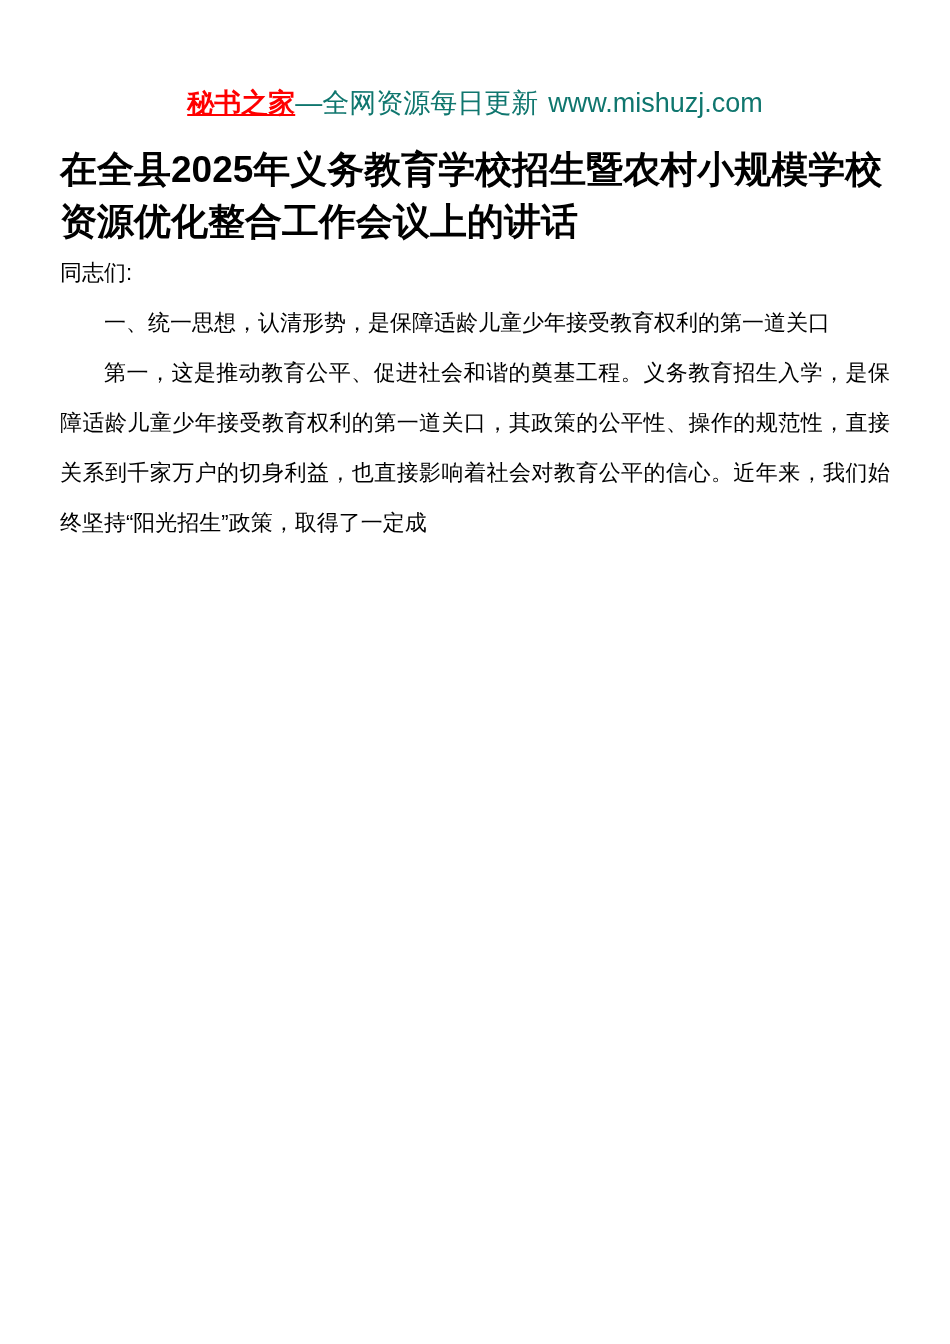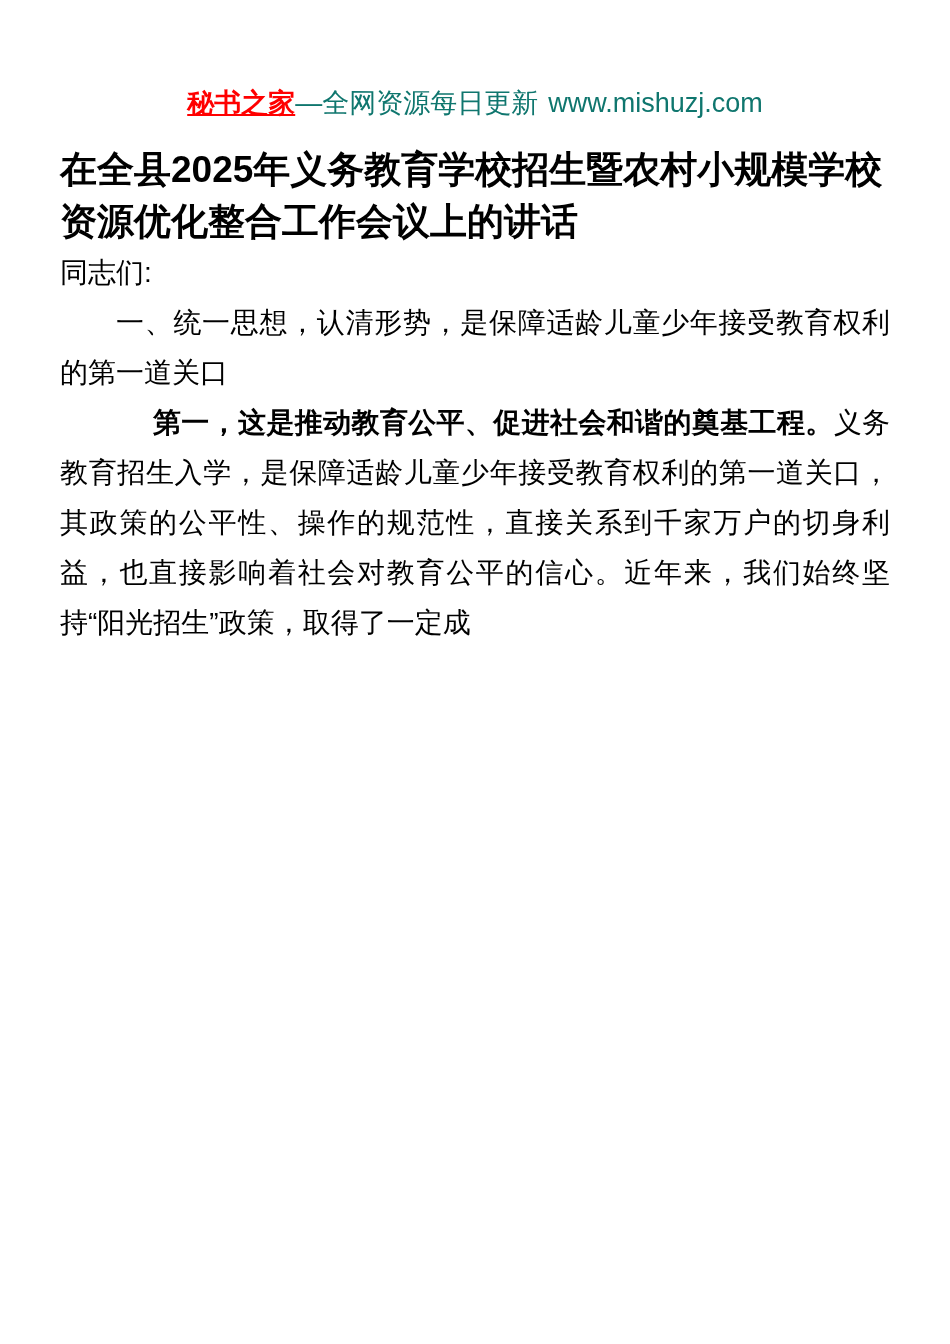--- a/index.html
+++ b/index.html
@@ -25,28 +25,28 @@
     width: 830px;
     margin: 26px auto 0 auto;
     font-size: 37px;
     line-height: 52px;
     font-weight: bold;
     text-align: left;
   }
   .doc-body {
     width: 830px;
     margin: 0 auto;
-    font-size: 28px;
+    font-size: 22px;
     line-height: 50px;
     text-align: justify;
     text-justify: inter-ideograph;
   }
   .doc-body p { margin: 0; padding: 0; }
   .doc-body p.indent { text-indent: 2em; }
-  .doc-body b { font-weight: bold; margin-left: 37px; }
+  .doc-body b { font-weight: normal; }
 </style>
 </head>
 <body>
 
 <div class="page">
 
   <div class="site-header">
     <span class="brand" style="color: rgb(255, 0, 0);">秘书之家</span><span class="tagline" style="color: #0f766e;">—全网资源每日更新</span><a class="url" href="#" style="color: #0f766e;">www.mishuzj.com</a>
   </div>
 

